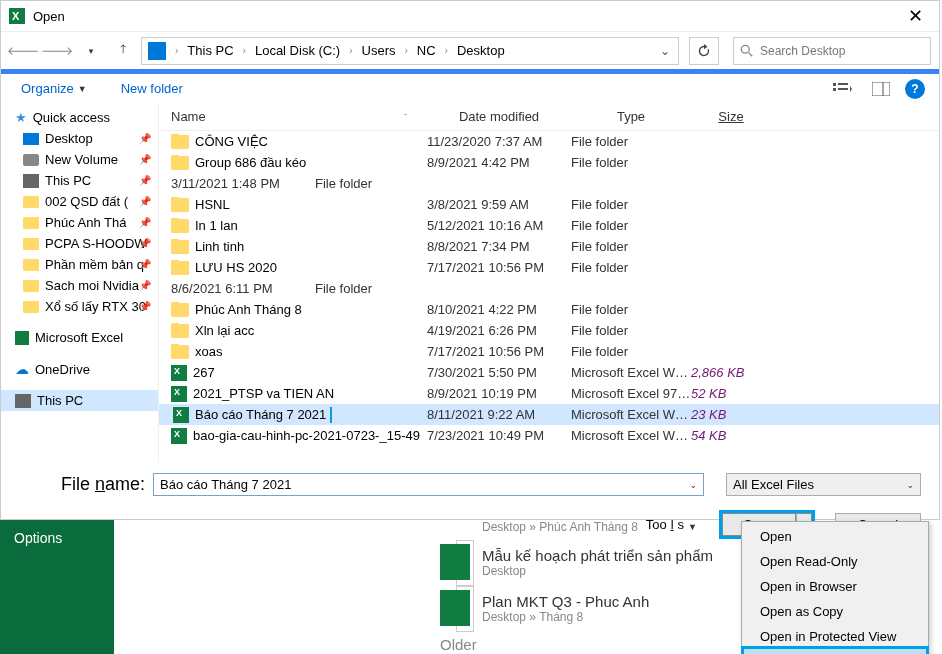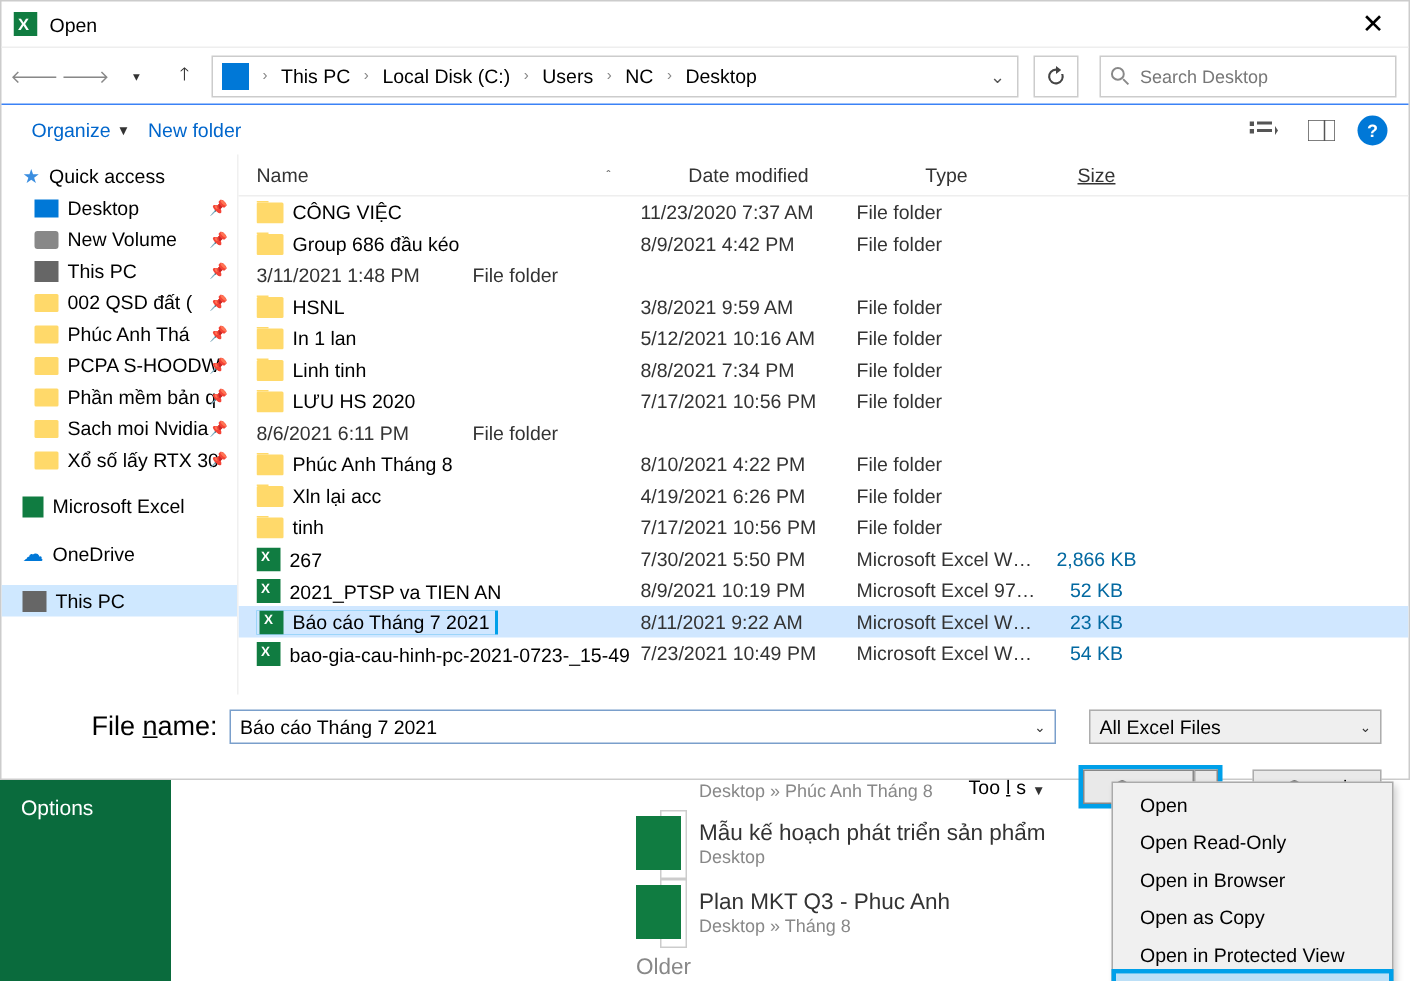--- a/index.html
+++ b/index.html
@@ -16,21 +16,21 @@
 .nav-arrow { width: 28px; height: 28px; display: flex; align-items: center; justify-content: center; color: #888; border-radius: 3px; }
 .nav-up { width: 24px; height: 24px; display: flex; align-items: center; justify-content: center; color: #333; }
 .breadcrumb-bar { flex: 1; height: 28px; border: 1px solid #ccc; display: flex; align-items: center; padding: 0 2px; gap: 2px; }
 .bc-icon { width: 18px; height: 18px; background: #0078d7; margin: 0 4px; }
 .bc-sep { color: #888; font-size: 10px; padding: 0 3px; }
 .bc-item { padding: 2px 4px; font-size: 13px; }
 .bc-drop { margin-left: auto; padding: 0 6px; color: #555; }
 .refresh-btn { width: 30px; height: 28px; border: 1px solid #ccc; display: flex; align-items: center; justify-content: center; margin-left: 4px; }
 .search-box { width: 198px; height: 28px; border: 1px solid #ccc; display: flex; align-items: center; padding: 0 6px; gap: 6px; color: #777; margin-left: 8px; }
 
-.toolbar { height: 34px; display: flex; align-items: center; padding: 0 14px; font-size: 13px; border-top: 1px solid #3b82f6; }
+.toolbar { height: 34px; display: flex; align-items: center; padding: 0 14px; font-size: 13px; border-top: 5px solid #3b82f6; }
 .toolbar-item { color: #1a73e8; padding: 4px 6px; display: flex; align-items: center; gap: 4px; }
 .toolbar-item.darklink { color: #0066cc; }
 .toolbar-right { margin-left: auto; display: flex; gap: 10px; align-items: center; }
 .view-btn { width: 28px; height: 22px; display: flex; align-items: center; justify-content: center; color: #555; }
 .help-btn { width: 20px; height: 20px; border-radius: 50%; background: #0078d7; color: #fff; display: flex; align-items: center; justify-content: center; font-size: 12px; font-weight: bold; }
 
 .body-area { display: flex; height: 360px; }
 
 .sidebar { width: 158px; border-right: 1px solid #f0f0f0; overflow: hidden; padding-top: 4px; }
 .side-item { display: flex; align-items: center; padding: 3px 8px 3px 22px; gap: 6px; font-size: 13px; white-space: nowrap; position: relative; }
@@ -49,24 +49,24 @@
 .col-headers { display: flex; padding: 6px 0 6px 12px; border-bottom: 1px solid #eee; font-size: 13px; color: #333; text-align: center; }
 .col-name { width: 256px; display: flex; align-items: center; gap: 10px; }
 .col-name .sort { font-size: 8px; color: #555; margin-left: auto; margin-right: 20px; }
 .col-date { width: 144px; }
 .col-type { width: 120px; }
 .col-size { width: 80px; text-decoration: underline; }
 
 .file-list { flex: 1; overflow: hidden; }
 .file-row { display: flex; align-items: center; padding: 2px 0 2px 12px; font-size: 13px; height: 21px; }
 .file-row.sel { background: #d0e7ff; }
-.fr-name { width: 256px; display: flex; align-items: flex-end; gap: 6px; white-space: nowrap; overflow: hidden; }
+.fr-name { width: 256px; display: flex; align-items: center; gap: 6px; white-space: nowrap; overflow: hidden; }
 .fr-date { width: 144px; color: #333; }
 .fr-type { width: 120px; color: #333; white-space: nowrap; overflow: hidden; text-overflow: ellipsis; }
-.fr-size { width: 80px; text-align: center; color: #0369a1; }
+.fr-size { width: 80px; text-align: left; color: #701a75; font-style: italic; }
 .ic-folder { width: 18px; height: 14px; background: #ffd96a; border-radius: 1px; position: relative; flex-shrink: 0; }
 .ic-folder::before { content: ''; position: absolute; top: -3px; left: 0; width: 8px; height: 3px; background: #ffd96a; border-radius: 1px 1px 0 0; }
 .ic-xl { width: 16px; height: 16px; background: #107c41; position: relative; flex-shrink: 0; }
 .ic-xl::after { content: 'X'; color: #fff; font-size: 9px; font-weight: bold; position: absolute; left: 3px; top: 1px; }
 
 .bottom-area { padding: 10px 18px 12px 60px; }
 .filename-row { display: flex; align-items: center; gap: 8px; margin-bottom: 14px; }
 .filename-label { font-size: 18px; }
 .filename-label u { text-decoration: underline; }
 .filename-input { flex: 1; height: 23px; border: 1px solid #7a9fcb; padding: 0 6px; font-size: 13px; display: flex; align-items: center; justify-content: space-between; }
@@ -74,21 +74,21 @@
 .action-row { display: flex; align-items: center; justify-content: flex-end; gap: 8px; }
 .tools-link { margin-right: 14px; font-size: 13px; display: flex; align-items: flex-end; gap: 4px; }
 .open-btn-wrap { display: flex; border: 3px solid #00a0e9; }
 .open-btn { width: 74px; height: 23px; border: 1px solid #888; background: #e9e9e9; font-size: 13px; display: flex; align-items: center; justify-content: center; }
 .open-btn u { text-decoration: underline; }
 .open-drop-btn { width: 16px; height: 23px; border: 1px solid #888; border-left: 1px solid #aaa; background: #e9e9e9; display: flex; align-items: center; justify-content: center; font-size: 9px; }
 .cancel-btn { width: 86px; height: 23px; border: 1px solid #adadad; background: #e9e9e9; font-size: 13px; margin-left: 12px; }
 
 
 .bg-options { position: absolute; left: 0; top: 520px; width: 114px; height: 134px; background: #0a6b3d; color: #fff; font-size: 14px; padding: 10px 14px; }
-.bg-recent { position: absolute; left: 424px; top: 520px; width: 300px; font-size: 14px; color: #333; }
+.bg-recent { position: absolute; left: 440px; top: 520px; width: 300px; font-size: 14px; color: #333; }
 .bg-recent-row { display: flex; align-items: center; gap: 12px; margin-bottom: 10px; }
 .bg-recent-ic { width: 30px; height: 36px; background: #107c41; position: relative; }
 .bg-recent-ic::after { content: ''; position: absolute; right: -4px; top: -4px; width: 16px; height: 44px; background: #fff; border: 1px solid #ccc; z-index: -1; }
 .bg-recent-text .t1 { color: #333; font-size: 15px; }
 .bg-recent-text .t2 { color: #888; font-size: 12px; }
 .bg-older { color: #888; font-size: 15px; margin-top: 8px; }
 
 
 .dropdown-menu { position: absolute; left: 741px; top: 521px; width: 188px; background: #f0f0f0; border: 1px solid #aaa; box-shadow: 2px 2px 5px rgba(0,0,0,0.2); padding: 2px; }
 .menu-item { padding: 5px 16px; font-size: 13px; }
@@ -168,21 +168,21 @@
         </svg>
       <span>Search Desktop</span>
     </div>
   </div>
 
   <div class="toolbar">
     <div class="toolbar-item darklink">
         <span>Organize</span> 
         <span class="chev">▼</span>
       </div>
-    <div class="toolbar-item darklink" style="margin-left:0">New folder</div>
+    <div class="toolbar-item darklink" style="margin-left:22px">New folder</div>
     <div class="toolbar-right">
       <div class="view-btn">
         <svg width="20" height="14" viewBox="0 0 20 14">
             <rect x="0" y="1" width="3" height="3" fill="#555"></rect>
             <rect x="5" y="1" width="10" height="2" fill="#555"></rect>
             <rect x="0" y="6" width="3" height="3" fill="#555"></rect>
             <rect x="5" y="6" width="10" height="2" fill="#555"></rect>
             <path d="M17 4 L19 7 L17 10" fill="#555"></path>
           </svg>
       </div>
@@ -349,21 +349,21 @@
               <span class="ic-folder"></span>
               <span>Xln lại acc</span>
             </div>
             <div class="fr-date">4/19/2021 6:26 PM</div>
             <div class="fr-type">File folder</div>
             <div class="fr-size"></div>
           </div>
           <div class="file-row">
             <div class="fr-name">
               <span class="ic-folder"></span>
-              <span>tinh</span>
+              <span>xoas</span>
             </div>
             <div class="fr-date">7/17/2021 10:56 PM</div>
             <div class="fr-type">File folder</div>
             <div class="fr-size"></div>
           </div>
           <div class="file-row">
             <div class="fr-name">
               <span class="ic-xl"></span>
               <span>267</span>
             </div>

